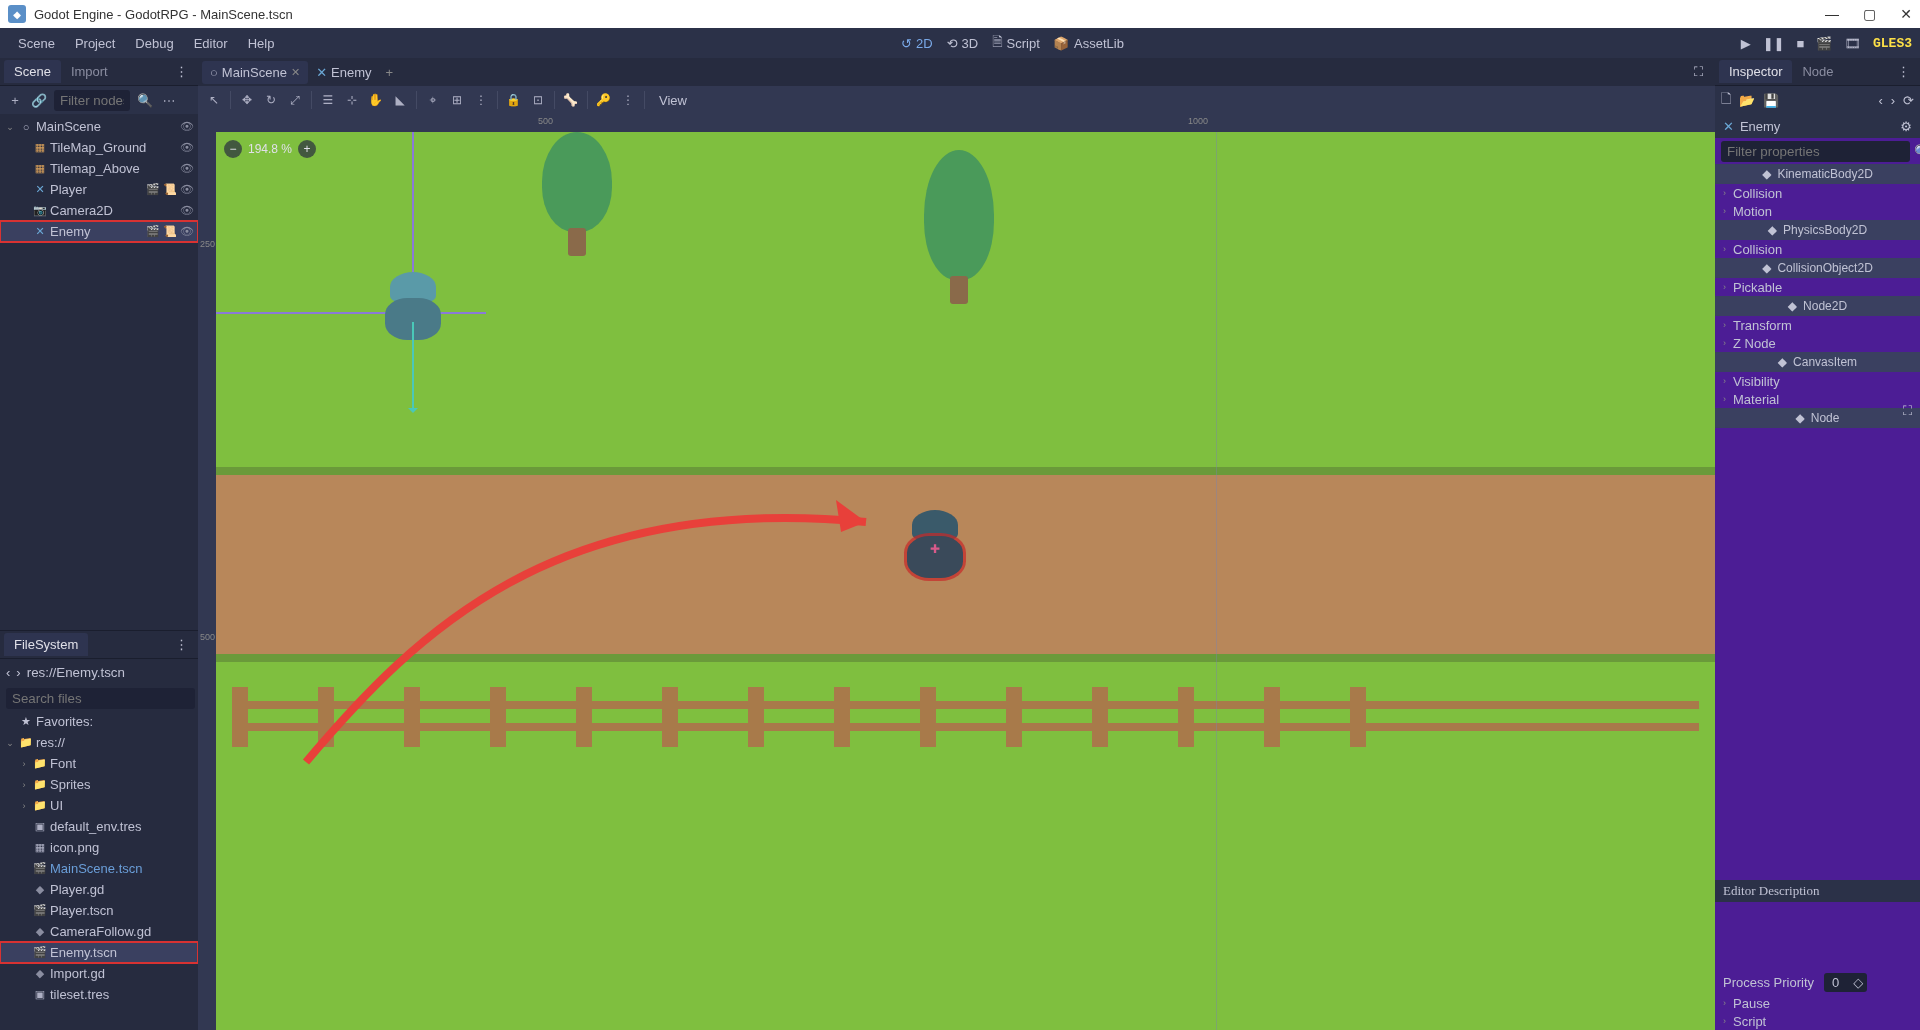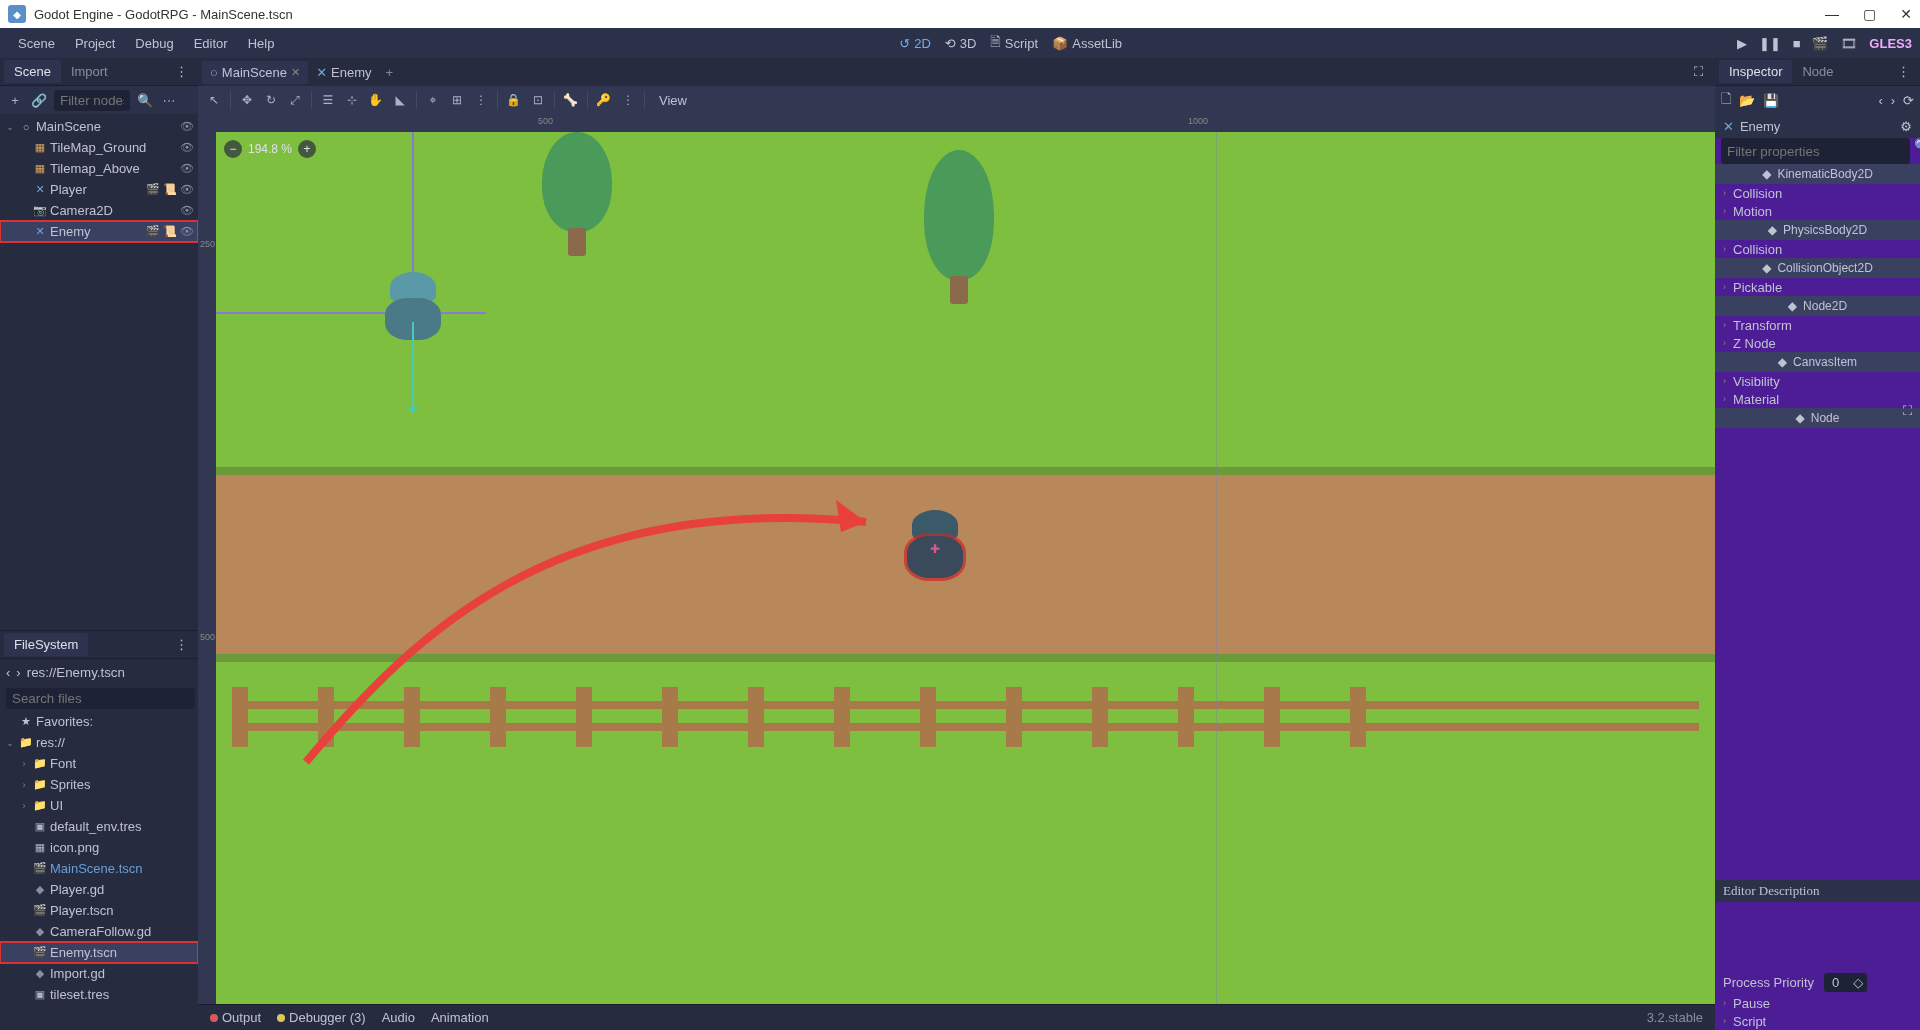--- a/index.html
+++ b/index.html
@@ -12,21 +12,21 @@
 .titlebar .winbtns span { cursor: pointer; }
 
 
 .menubar { height: 30px; background: #2b3148; display: flex; align-items: center; padding: 0 8px; }
 .menubar .menu { display: flex; }
 .menubar .menu span { padding: 0 10px; cursor: pointer; }
 .menubar .center { margin: 0 auto; display: flex; gap: 14px; align-items: center; }
 .menubar .center span { cursor: pointer; display: flex; align-items: center; gap: 4px; }
 .menubar .center .active { color: #7aa9e8; }
 .menubar .right { display: flex; gap: 12px; align-items: center; }
-.menubar .right .gles { color: #f0abfc; font-weight: bold; }
+.menubar .right .gles { color: #fde047; font-weight: bold; font-family: Liberation Mono, monospace; }
 
 
 .main { display: flex; height: calc(100% - 58px); }
 
 
 .panel-left { width: 198px; background: #262b3f; display: flex; flex-direction: column; }
 .panel-mid { flex: 1; display: flex; flex-direction: column; background: #262b3f; }
 .panel-right { width: 205px; background: #4c1d95; display: flex; flex-direction: column; }
 
 
@@ -115,21 +115,21 @@
 
 
 .botbar { height: 26px; display: flex; align-items: center; padding: 0 12px; gap: 16px; background: #262b3f; border-top: 1px solid #1a1e2e; }
 .botbar .dot { width:8px; height:8px; border-radius:50%; display:inline-block; margin-right:4px; }
 .botbar .ver { margin-left:auto; color:#8a8da0; }
 
 
 .ins-toolbar { height: 28px; display: flex; align-items: center; gap: 8px; padding: 0 6px; background: #2b3148; }
 .ins-toolbar .spacer { flex: 1; }
 .ins-node { height: 24px; display: flex; align-items: center; padding: 0 8px; background: #2b3148; gap:6px; }
-.ins-filter { height: 26px; padding: 0 6px; display:flex; }
+.ins-filter { height: 26px; padding: 0 6px; display:flex; align-items:center; }
 .ins-filter input { background:#1e2236; border:none; color:#c0c2d4; padding:3px 6px; border-radius:3px; flex:1; }
 .ins-list { flex:1; overflow:auto; }
 .ins-cat { height: 20px; background:#3a4060; display:flex; align-items:center; justify-content:center; gap:6px; font-size:12px; }
 .ins-row { height: 18px; display:flex; align-items:center; padding:0 8px; cursor:pointer; }
 .ins-row .exp { width:10px; font-size:9px; color:#888; }
 .ins-hdr { height: 22px; background:#2b3148; display:flex; align-items:center; padding:0 8px;font-family:Liberation Serif, serif; }
 .ins-prio { height: 24px; display:flex; align-items:center; padding:0 8px; gap:10px; }
 .ins-prio .num { background:#1e2236; padding:2px 28px 2px 8px; border-radius:3px; position:relative; }
 
 .right-fs { position:absolute; top:345px; right:8px; cursor:pointer; }
@@ -438,27 +438,20 @@
             <path d="M 590 90 L 560 68 L 565 100 Z" fill="#e8403a"></path>
           </svg>
         </div>
         <div class="zoomctrl">
           <span class="zb">−</span>
           <span>194.8 %</span>
           <span class="zb">+</span>
         </div>
       </div>
     </div>
-    <div class="botbar">
-      <span><span class="dot" style="background:#d85a5a;"></span><span>Output</span></span>
-      <span><span class="dot" style="background:#d8c85a;"></span><span>Debugger (3)</span></span>
-      <span>Audio</span>
-      <span>Animation</span>
-      <span class="ver">3.2.stable</span>
-    </div>
   </div>
 
   <div class="panel-right" style="position:relative;">
     <div class="tabhdr">
       <span class="tab active">Inspector</span>
       <span class="tab">Node</span>
       <span class="dots">⋮</span>
     </div>
     <div class="ins-toolbar">
       <span>🗋</span>

